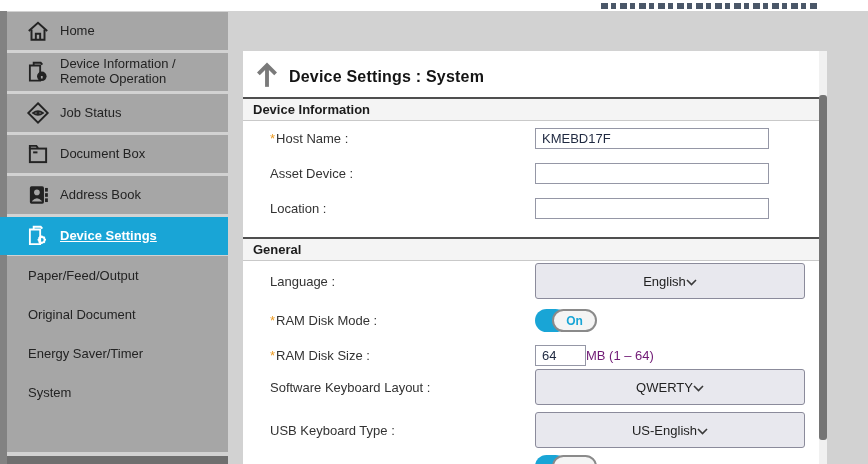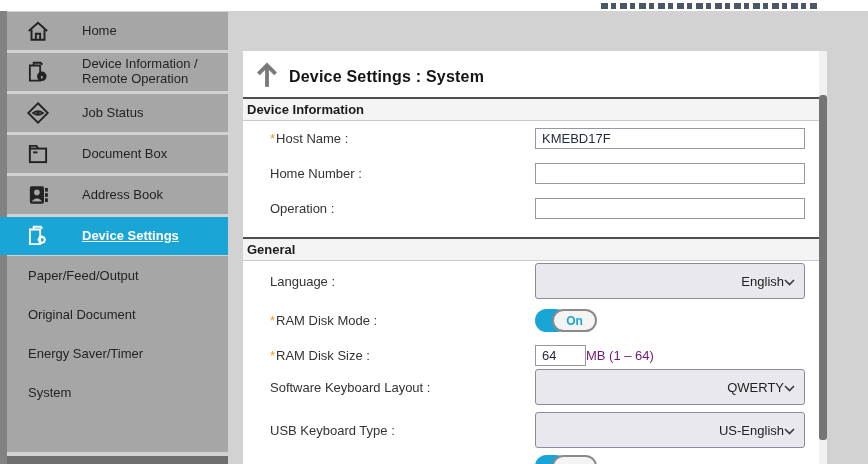--- a/index.html
+++ b/index.html
@@ -15,21 +15,21 @@
     position:absolute; left:601px; top:3px; width:218px; height:6px;
     background:repeating-linear-gradient(90deg,#2b3a4e 0 7px, transparent 7px 10px,
                #2b3a4e 10px 15px, transparent 15px 19px);
     opacity:.85;
   }
   
   .side-strip { position:absolute; left:0; top:11px; width:7px; height:453px; background:#828282; }
   .nav-item {
     position:absolute; left:7px; width:221px; height:38px;
     background:#a6a6a6; color:#232323; display:flex; align-items:center;
-    font-size:13px; cursor:pointer;gap:22px;
+    font-size:13px; cursor:pointer;
   }
   .nav-item .ico { width:30px; height:30px; margin-left:16px; flex:0 0 30px; display:flex; align-items:center; justify-content:center; }
   .nav-item .lbl { margin-left:7px; line-height:1.15; }
   .nav-item.active { left:0; width:228px; background:#19a5d6; color:#ffffff; font-weight:bold;text-decoration:underline; }
   .nav-item.active .ico { margin-left:23px; }
   .subpanel { position:absolute; left:7px; top:256px; width:221px; height:196px; background:#a6a6a6; }
   .sub-item {
     height:39px; display:flex; align-items:center; padding-left:21px;
     font-size:13px; color:#232323; cursor:pointer;
   }
@@ -37,34 +37,34 @@
   
   .panel { position:absolute; left:243px; top:51px; width:584px; height:413px; background:#ffffff; }
   .scroll-track { position:absolute; right:0; top:0; width:8px; height:413px; background:#f1f1f1; }
   .scroll-thumb { position:absolute; left:0; top:44px; width:8px; height:345px; background:#757575; border-radius:3px; cursor:pointer; }
   .titlerow { position:absolute; left:0; top:8px; height:36px; display:flex; align-items:center; }
   .titlerow .arrow { margin-left:11px; }
   .titlerow h1 { margin-left:9px; font-size:16px; font-weight:bold; color:#141414; letter-spacing:.2px; }
   .sec-head {
     position:absolute; left:0; width:576px; height:24px;
     background:#f4f4f4; border-top:2px solid #4f4f4f; border-bottom:1px solid #c9c9c9;
-    font-size:13px; font-weight:bold; color:#1c1c1c; line-height:21px; padding-left:4px;
+    font-size:13px; font-weight:bold; color:#1c1c1c; line-height:21px; padding-left:10px;
   }
   .row { position:absolute; left:27px; width:540px; display:flex; align-items:center; }
   .flabel { width:265px; font-size:13px; color:#333333; flex:0 0 265px; }
   .req { color:#ec9b23; margin-right:1px; }
   .tinput {
-    width:270px; height:21px; border:1px solid #9597a6; background:#ffffff;
+    width:234px; height:21px; border:1px solid #9597a6; background:#ffffff;
     font-family:"Liberation Sans", sans-serif; font-size:13px; color:#1f2940; padding:0 6px;
   }
   .tinput.small { width:51px; }
   .suffix { font-size:13px; color:#701a75; }
   .selectbox {
     width:270px; height:36px; background:#e8e8ee; border:1px solid #8b8b9b; border-radius:3px;
-    display:flex; align-items:center; justify-content:flex-end; padding:7px 9px;
+    display:flex; align-items:center; justify-content:center; padding:7px 9px;
     font-size:13px; color:#222222; cursor:pointer;
   }
   .toggle { position:relative; width:62px; height:23px; cursor:pointer; }
   .toggle .track { position:absolute; left:0; top:0; width:32px; height:23px; background:#19a5d6; border-radius:12px; }
   .toggle .knob {
     position:absolute; left:17px; top:0; width:45px; height:23px; background:#f4f4f4;
     border:2px solid #8a8a8a; border-radius:12px; display:flex; align-items:center; justify-content:center;
     font-size:12px; font-weight:bold; color:#19a5d6;
   }
 </style>
@@ -175,26 +175,26 @@
     </div>
 
     <div class="sec-head" style="top:46px">Device Information</div>
 
     <div class="row" style="top:77px;height:21px">
       <span class="flabel"><span class="req">*</span><span>Host Name :</span></span>
       <input class="tinput" type="text" value="KMEBD17F" style="">
     </div>
 
     <div class="row" style="top:112px;height:21px">
-      <span class="flabel">Home Number :</span>
+      <span class="flabel">Asset Device :</span>
       <input class="tinput" type="text" value="" style="">
     </div>
 
     <div class="row" style="top:147px;height:21px">
-      <span class="flabel">Operation :</span>
+      <span class="flabel">Location :</span>
       <input class="tinput" type="text" value="" style="">
     </div>
 
     <div class="sec-head" style="top:186px">General</div>
 
     <div class="row" style="top:219px;height:22px">
       <span class="flabel">Language :</span>
       <div class="selectbox">
         <span>English</span>
         <span>

